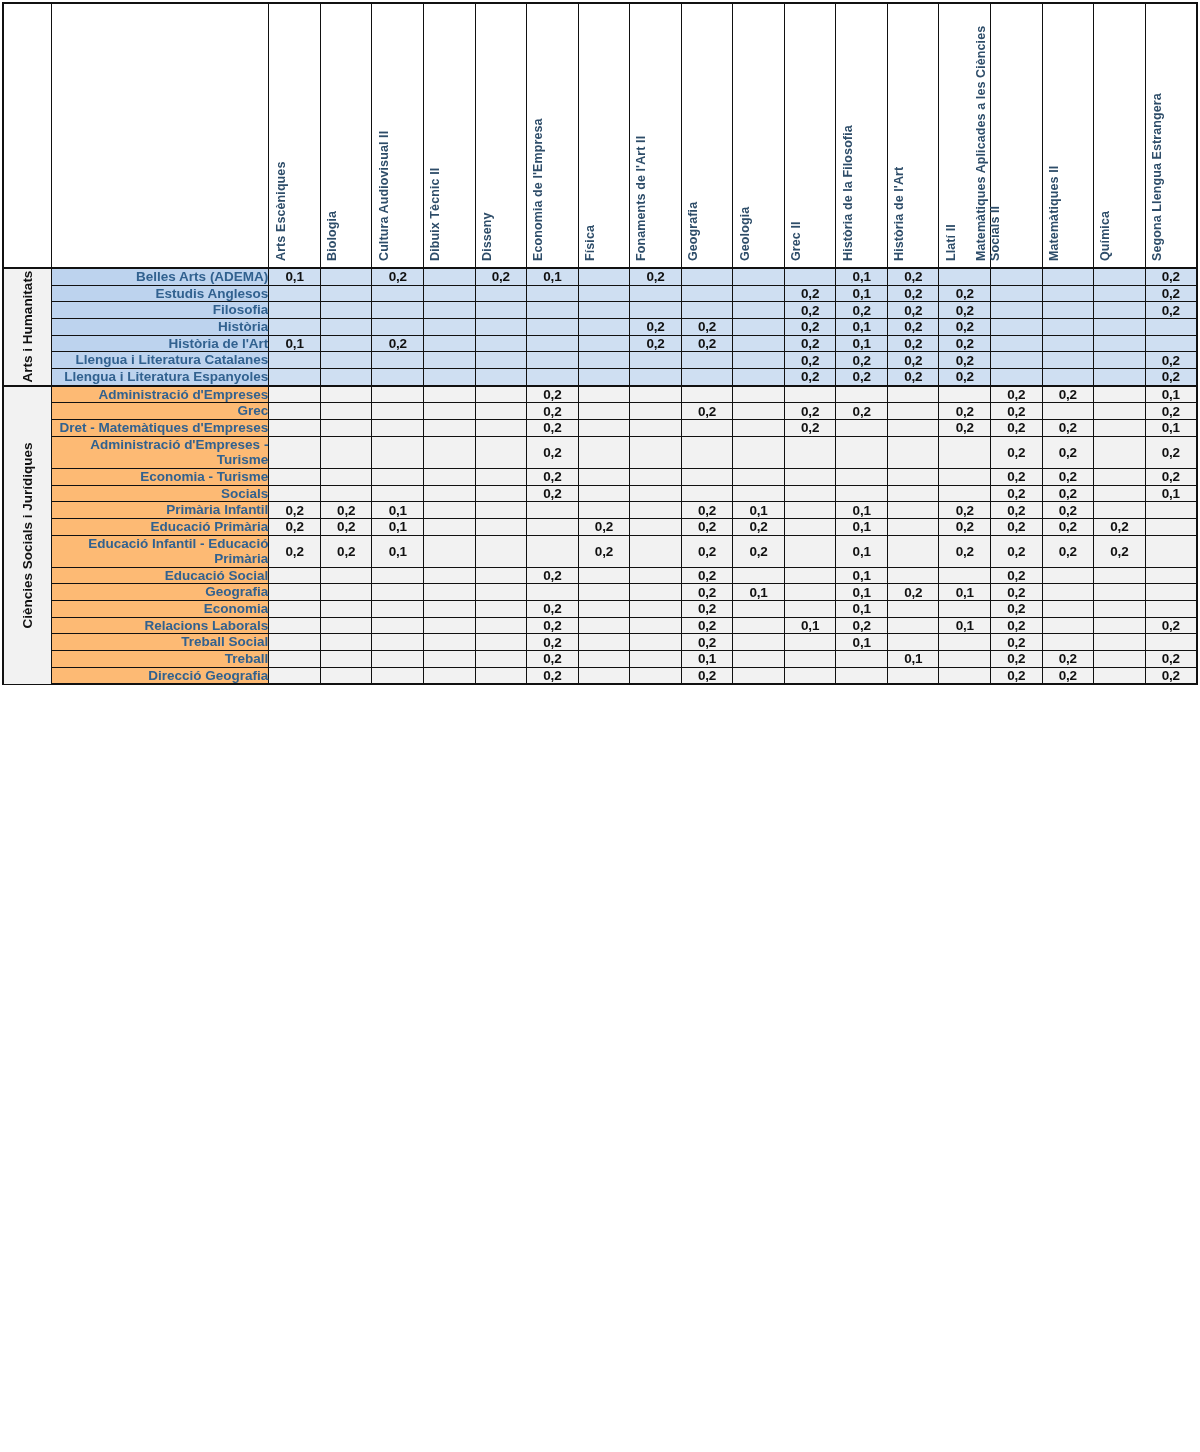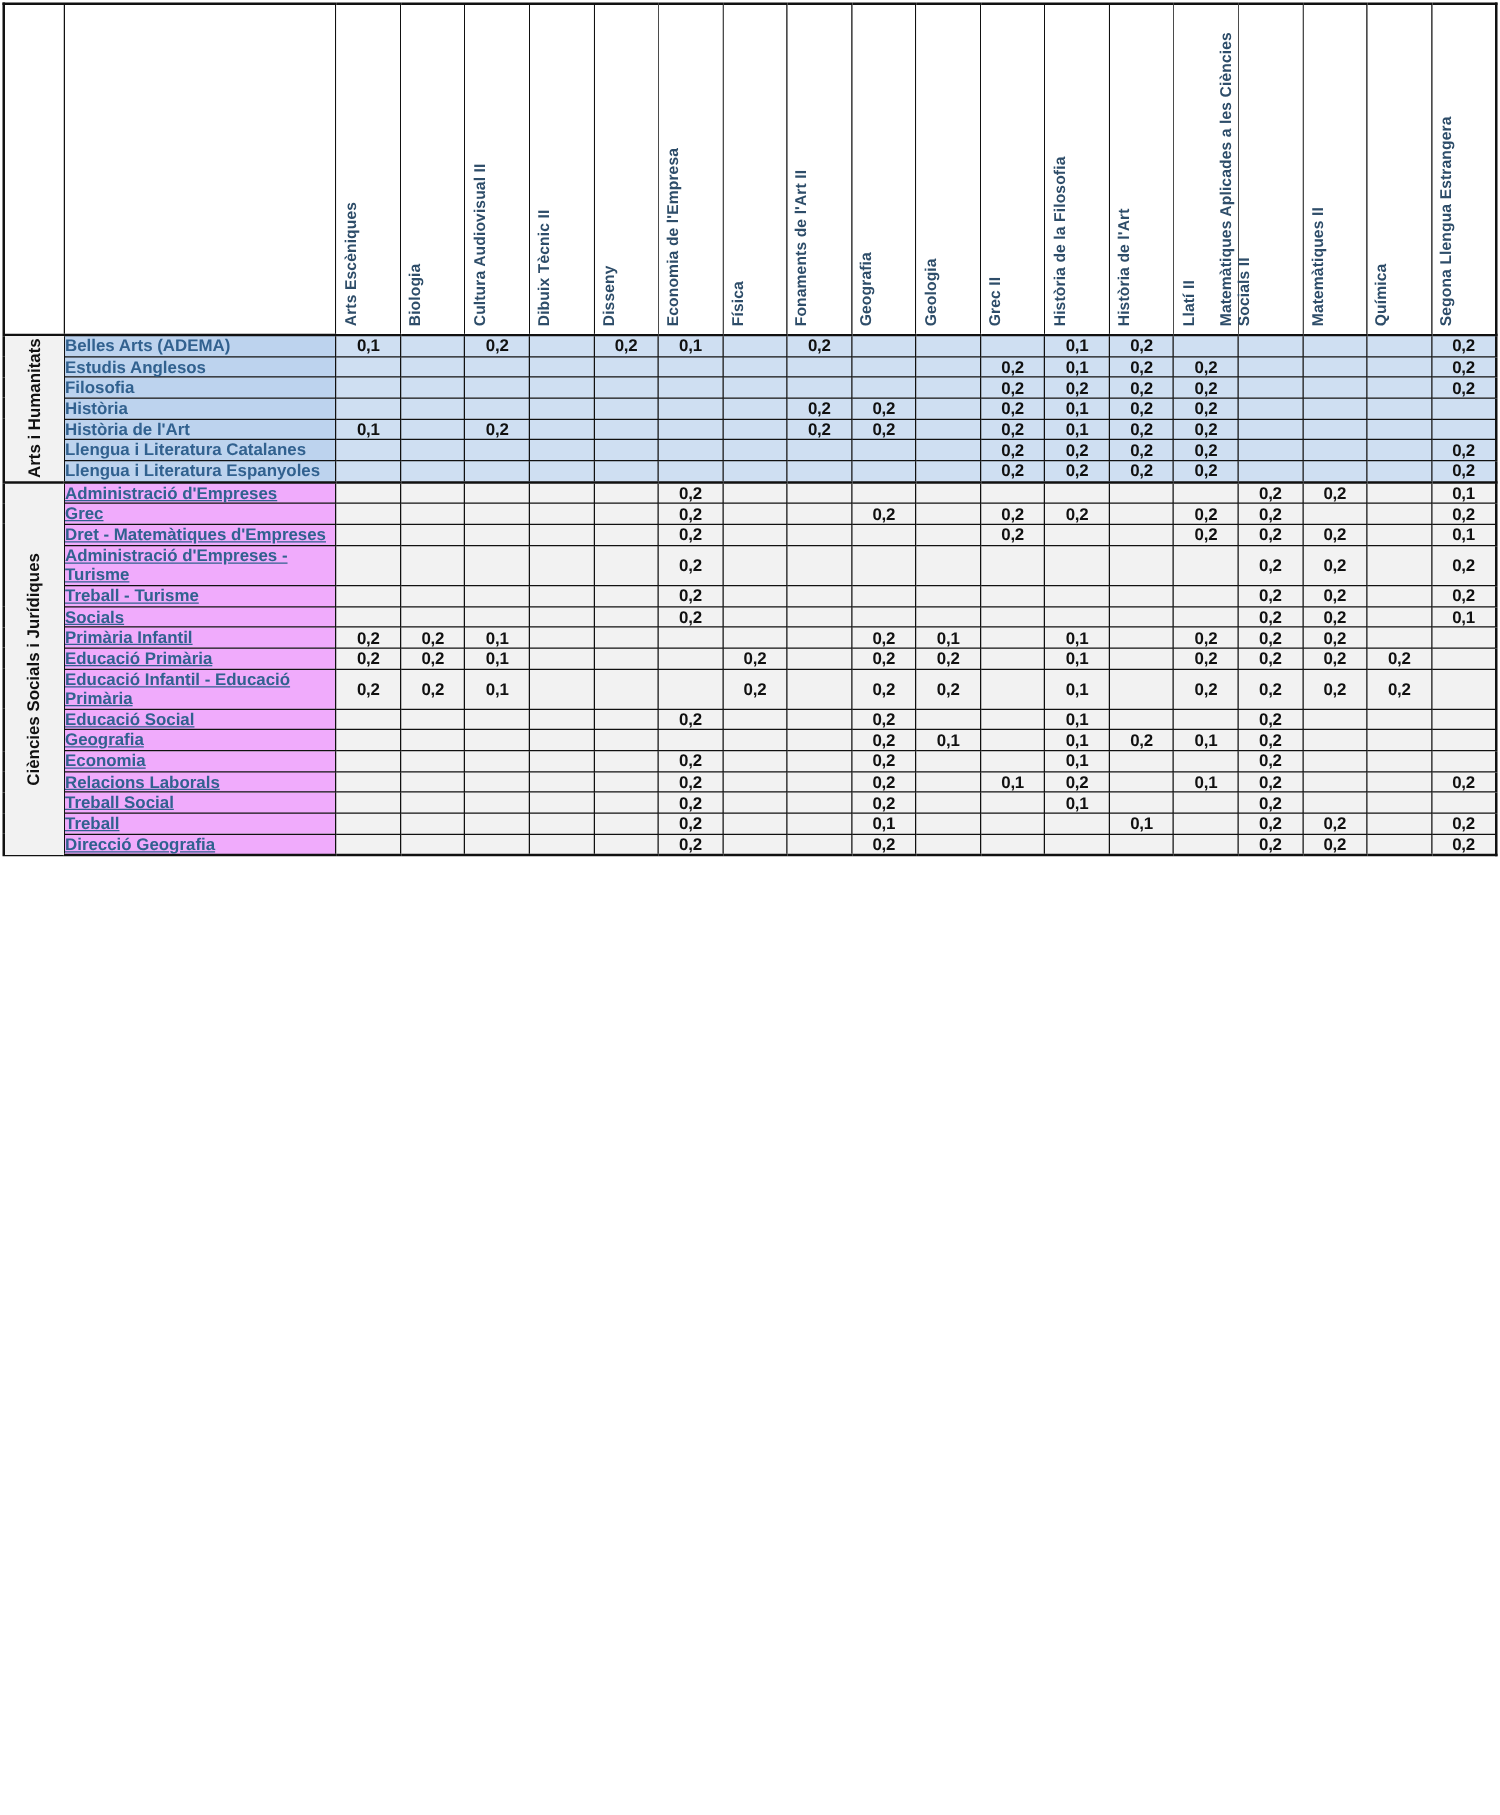--- a/index.html
+++ b/index.html
@@ -90,38 +90,38 @@
   }
 
   
   td.degree {
     width: 215px;
     padding: 3px 6px 3px 9px;
     font-size: 13.5px;
     font-weight: bold;
     color: #31618f;
     line-height: 1.16;
-    text-align: left;
+    text-align: right;
   }
 
   
   td.val {
     text-align: center;
     font-size: 13.5px;
     font-weight: bold;
     color: #111111;
     letter-spacing: -0.2px;
   }
 
   
   tr.band-arts td.degree, tr.band-arts td.val { background: #cfdff2; }
   tr.band-soc  td.degree, tr.band-soc  td.val { background: #f2f2f2; }
 
   tr.band-arts td.degree { background: #bdd3ee; }
-  tr.band-soc  td.degree { background: #f0abfc; text-decoration: underline; }
+  tr.band-soc  td.degree { background: #fdba74; }
 
   
   .grp-top td { border-top: 2px solid #111 !important; }
   .grp-bottom td { border-bottom: 2px solid #111 !important; }
   .lastcol { border-right: 2px solid #111 !important; }
   tr.lastrow td { border-bottom: 2px solid #111 !important; }
 </style>
 </head>
 <body>
 
@@ -428,21 +428,21 @@
           <td class="val"></td>
           <td class="val"></td>
           <td class="val"></td>
           <td class="val"></td>
           <td class="val">0,2</td>
           <td class="val">0,2</td>
           <td class="val"></td>
           <td class="val lastcol">0,2</td>
         </tr>
         <tr class="band-soc">
-          <td class="degree">Treball - Turisme</td>
+          <td class="degree">Economia - Turisme</td>
           <td class="val"></td>
           <td class="val"></td>
           <td class="val"></td>
           <td class="val"></td>
           <td class="val"></td>
           <td class="val">0,2</td>
           <td class="val"></td>
           <td class="val"></td>
           <td class="val"></td>
           <td class="val"></td>

